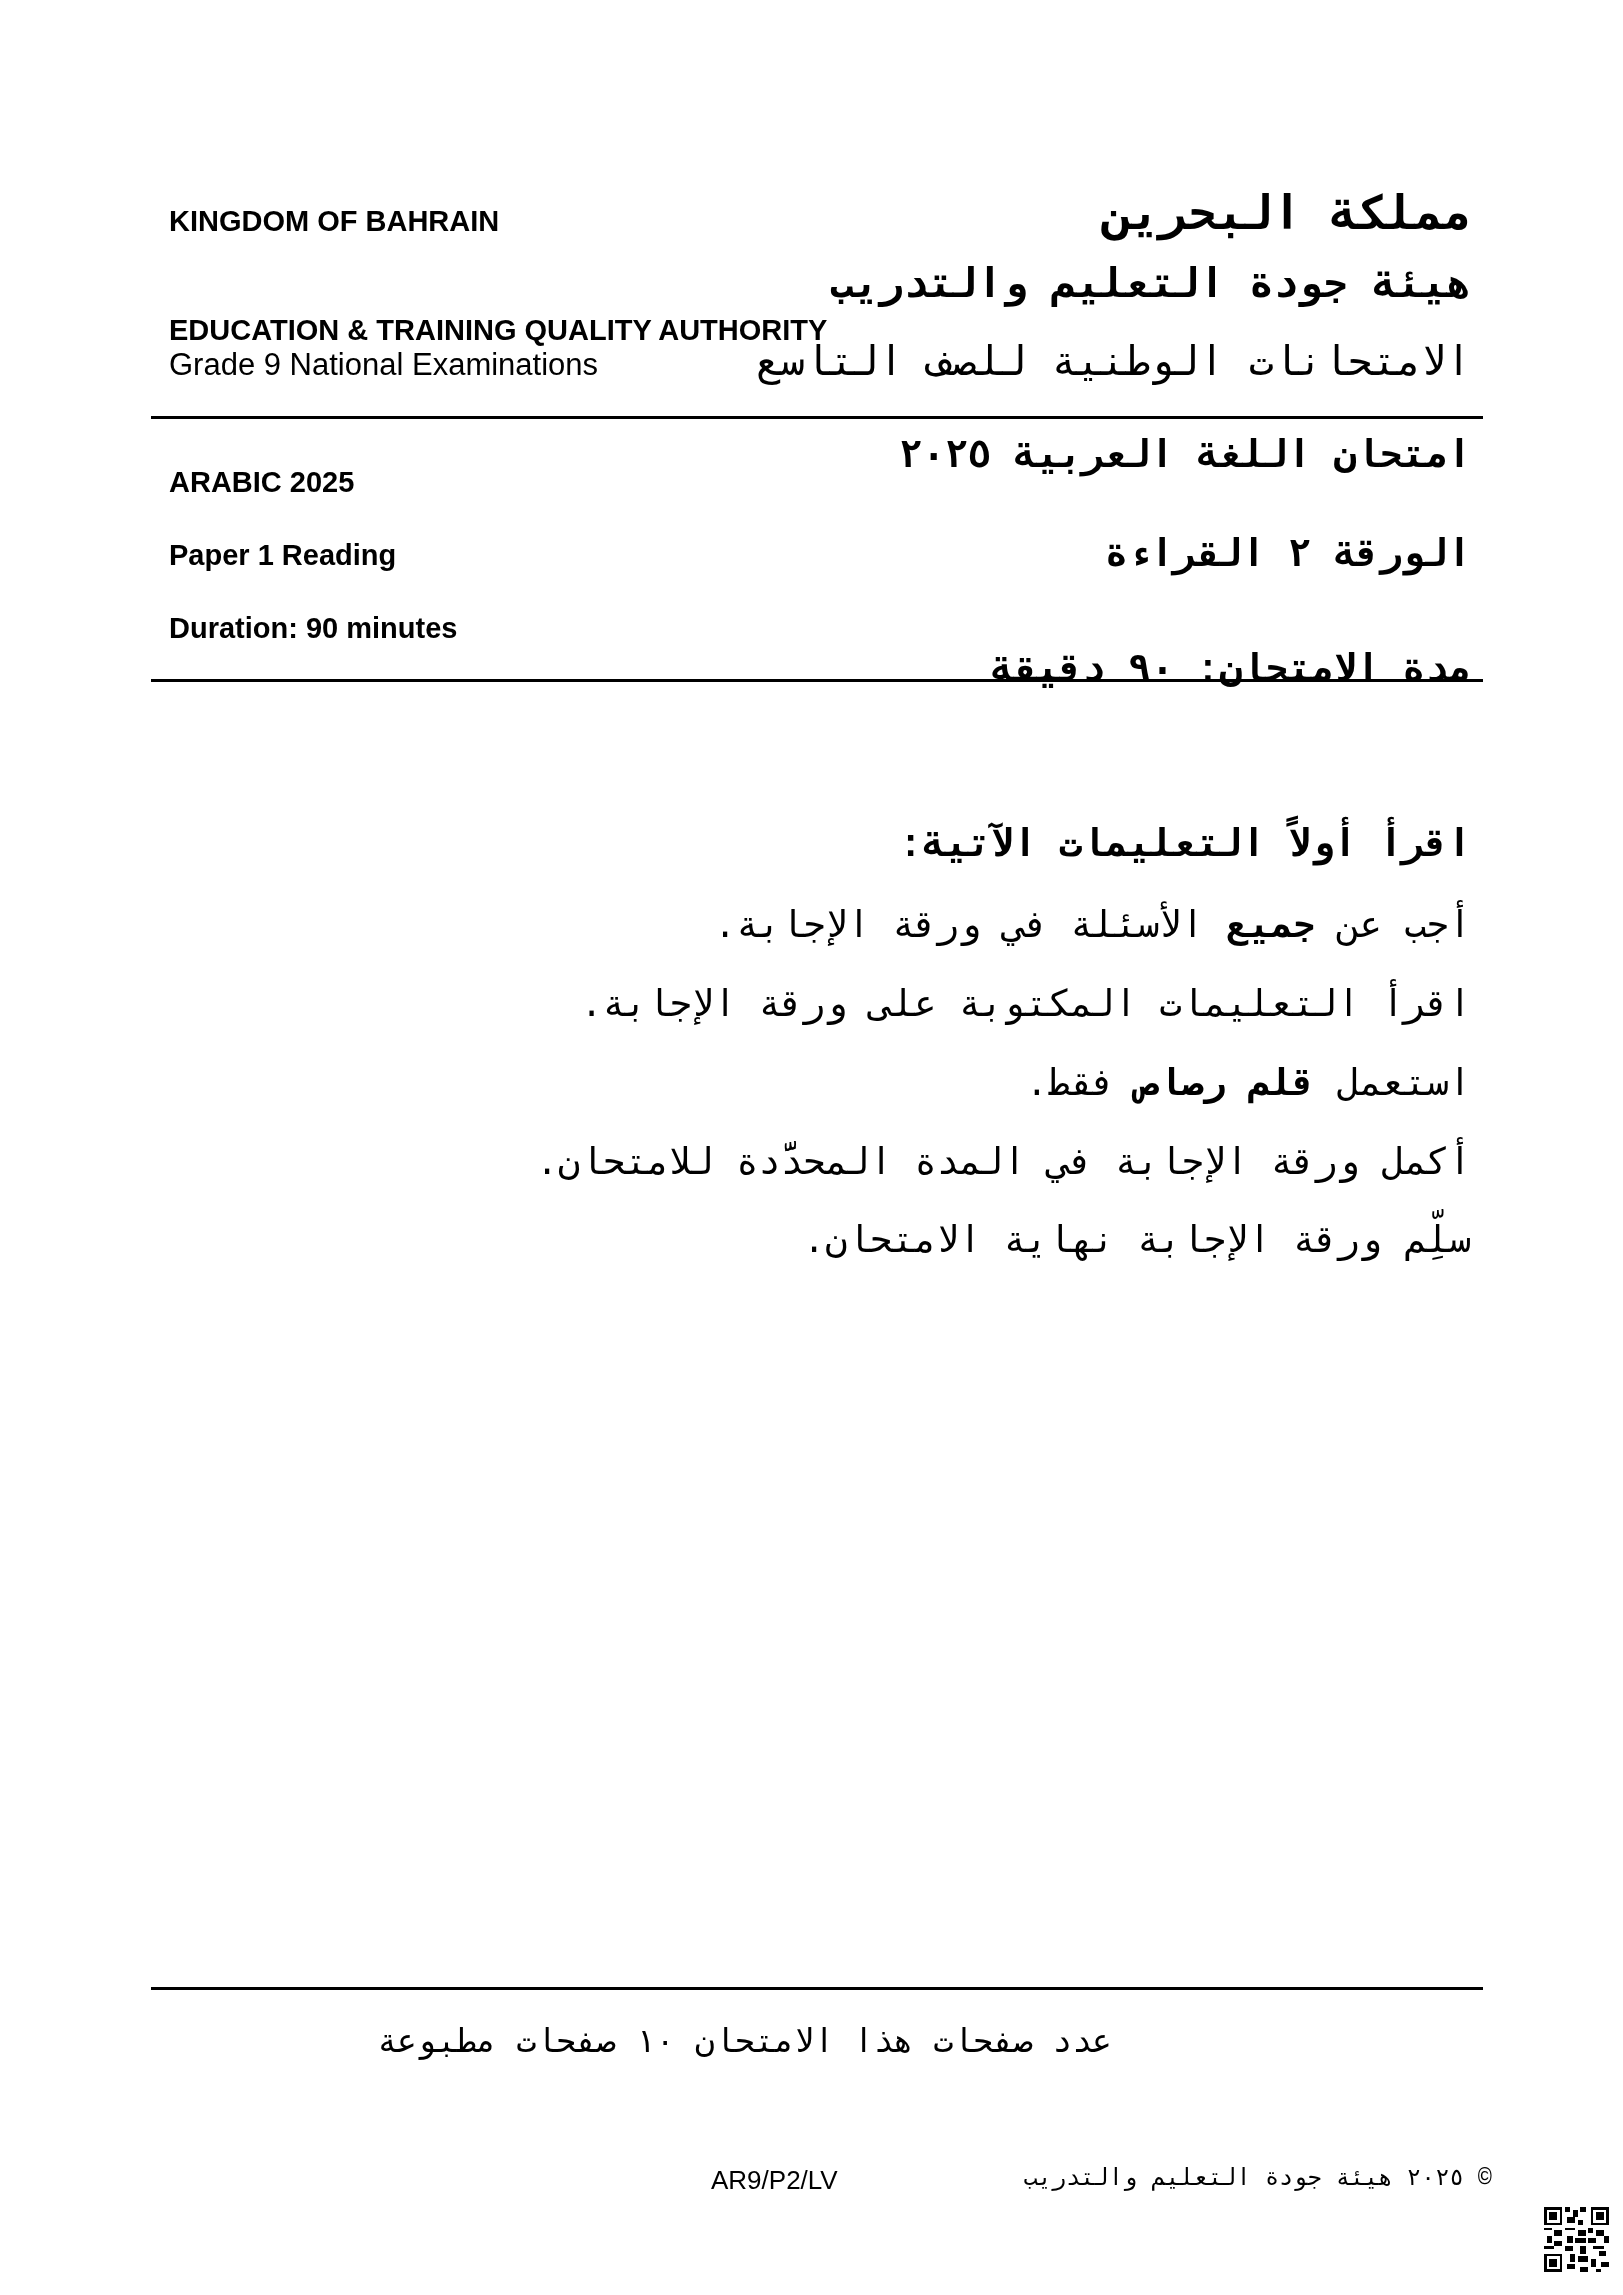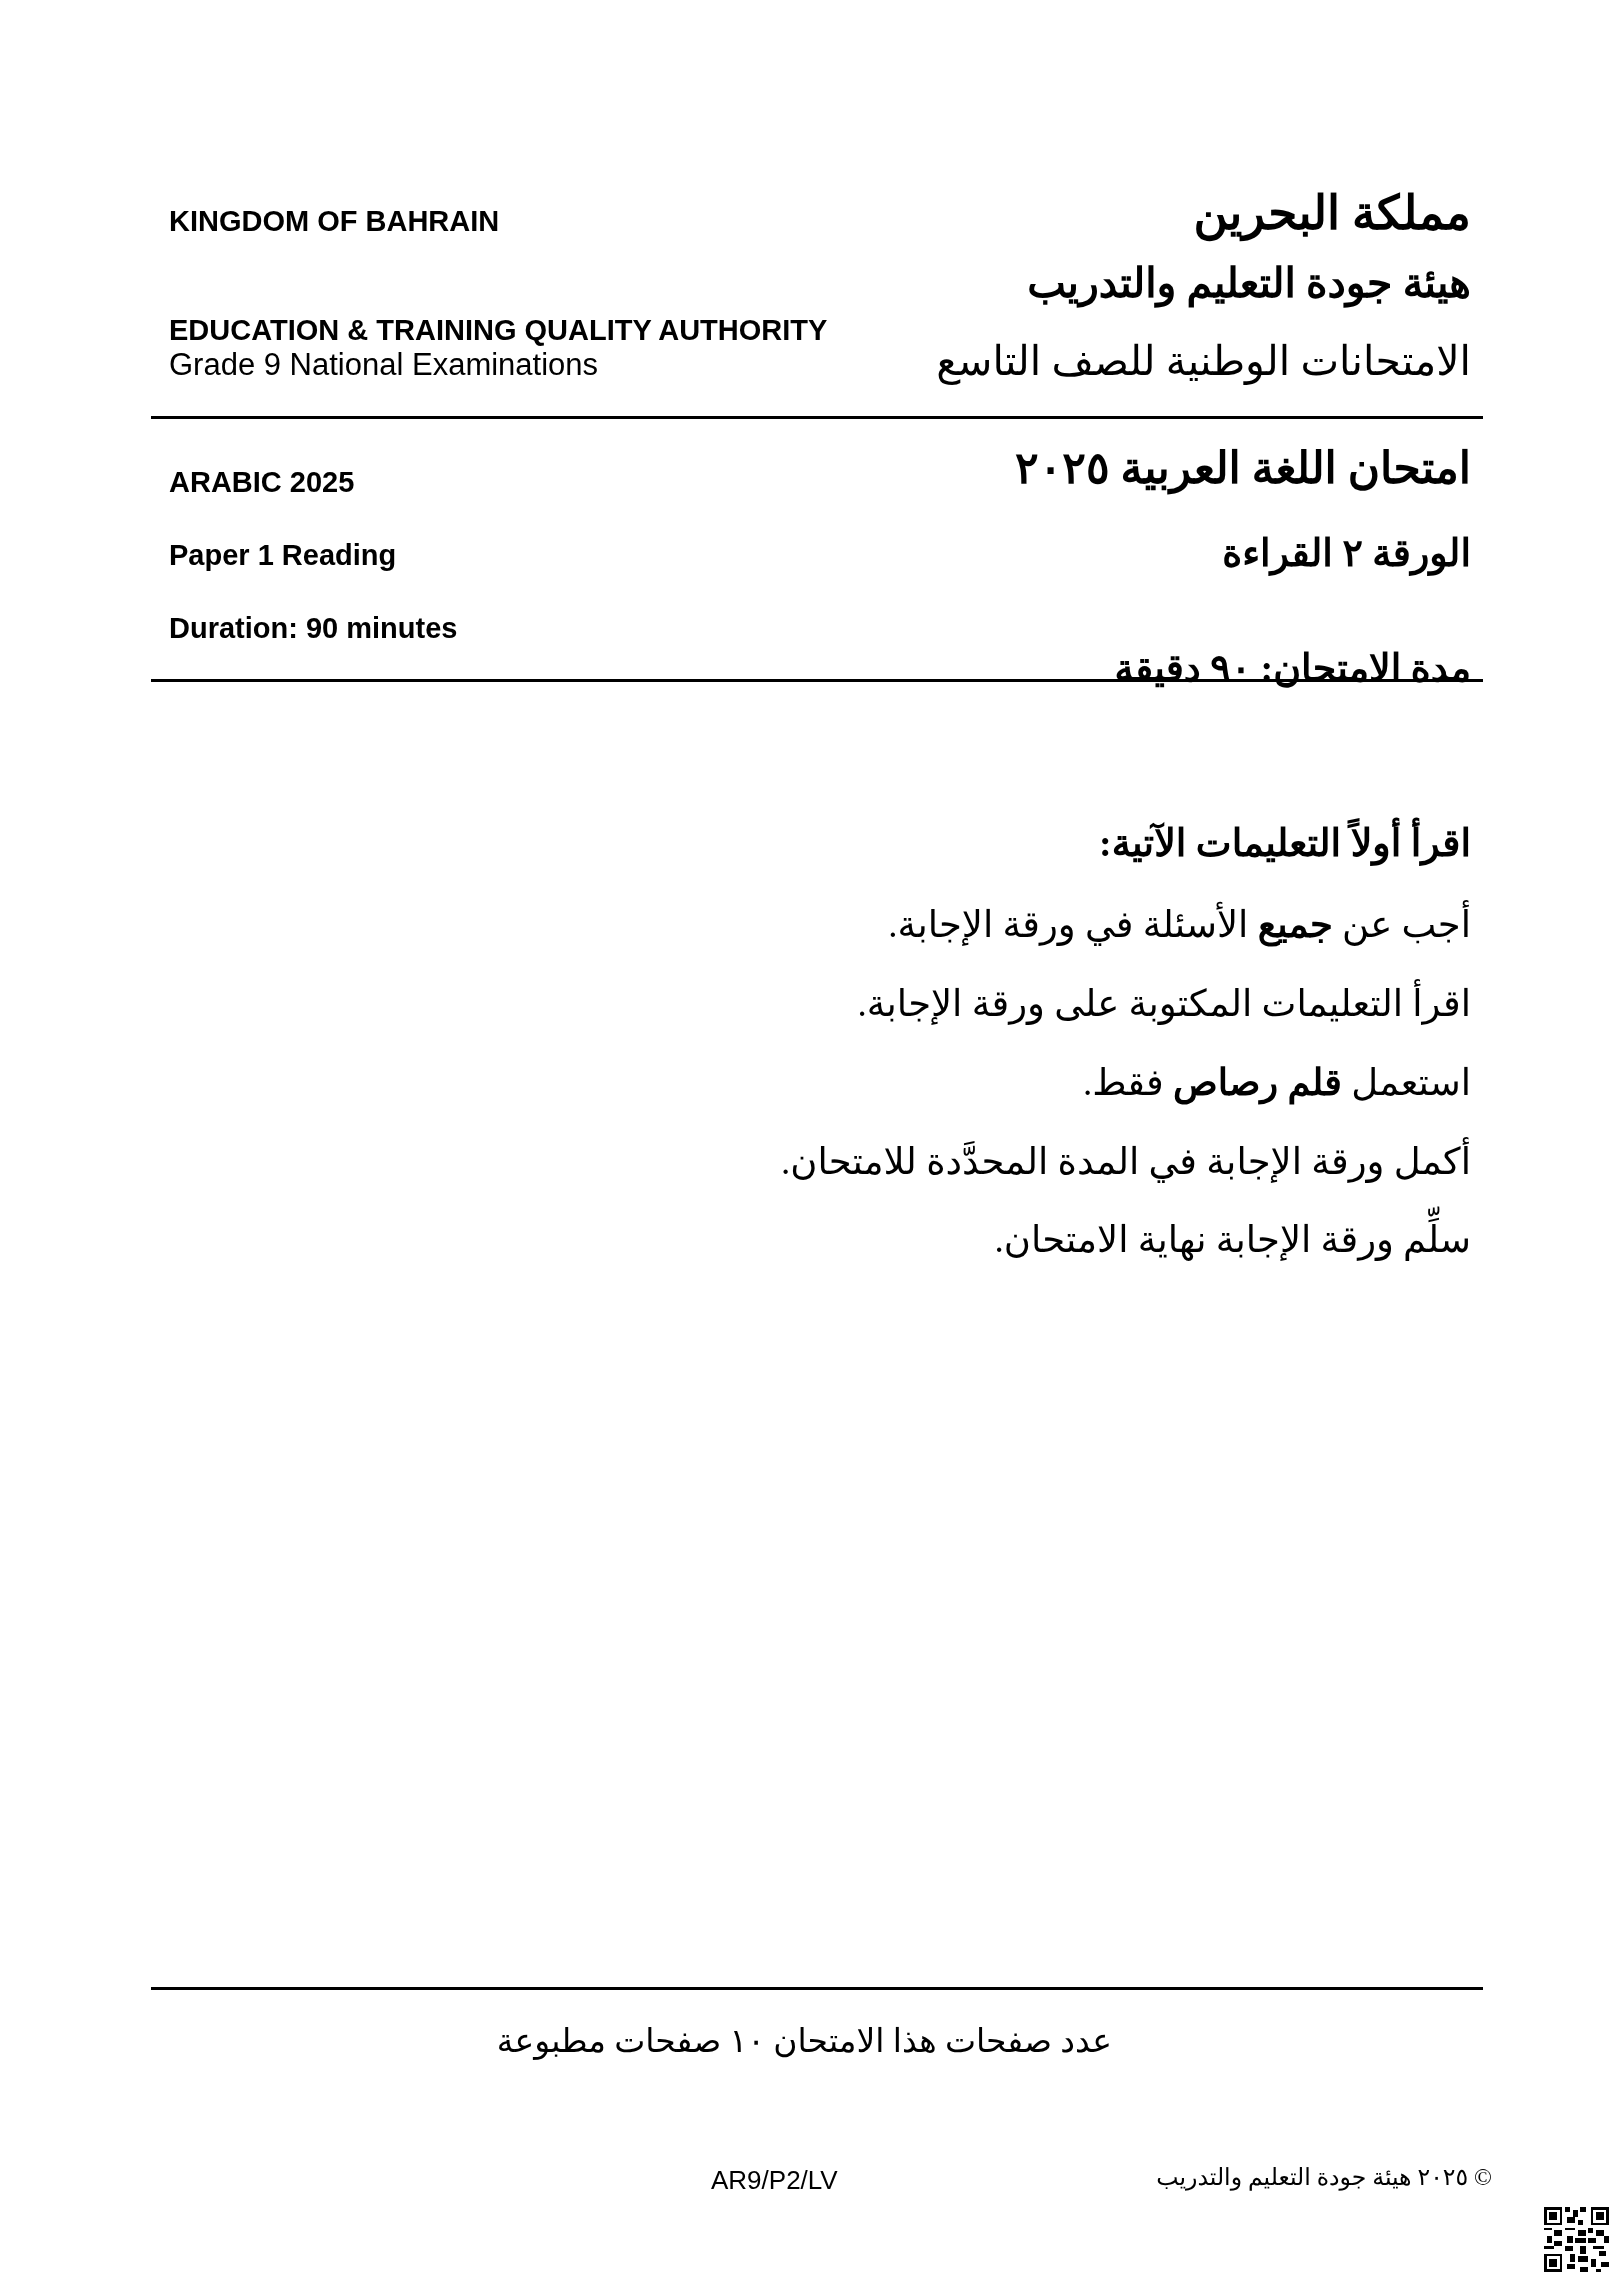--- a/index.html
+++ b/index.html
@@ -3,21 +3,21 @@
   <meta charset="utf-8">
   <style>
     html, body { margin: 0; padding: 0; background: #ffffff; }
     body {
       width: 1623px; height: 2295px; position: relative; overflow: hidden;
       color: #000000;
       font-family: "Liberation Sans", "DejaVu Sans", sans-serif;
     }
     .abs { position: absolute; }
     .en { font-family: "Liberation Sans", sans-serif; white-space: nowrap; }
-    .ar { font-family: Liberation Serif, serif; direction: rtl; white-space: nowrap; text-align: right; }
+    .ar { font-family: Liberation Mono, monospace; direction: rtl; white-space: nowrap; text-align: right; }
     .bold { font-weight: bold; }
 
     .en-head { left: 169px; font-size: 29px; }
     .ar-head { right: 152px; }
 
     .rule { position: absolute; left: 151px; width: 1332px; height: 2.6px; background: #000; }
 
     .instr { right: 152px; font-size: 37px; text-align: center; }
     .instr b { font-weight: bold; }
 
@@ -33,21 +33,21 @@
 <div class="abs ar ar-head bold" style="top:185px; font-size:47px;">مملكة البحرين</div>
 <div class="abs ar ar-head bold" style="top:259px; font-size:41px;">هيئة جودة التعليم والتدريب</div>
 <div class="abs ar ar-head" style="top:337px; font-size:41px;">الامتحانات الوطنية للصف التاسع</div>
 
 <div class="rule" style="top:416px;"></div>
 
 <div class="abs en en-head bold" style="top:466px;">ARABIC 2025</div>
 <div class="abs en en-head bold" style="top:539px;">Paper 1 Reading</div>
 <div class="abs en en-head bold" style="top:612px;">Duration: 90 minutes</div>
 
-<div class="abs ar ar-head bold" style="top:442px; font-size:44px;">امتحان اللغة العربية ٢٠٢٥</div>
+<div class="abs ar ar-head bold" style="top:432px; font-size:38px;">امتحان اللغة العربية ٢٠٢٥</div>
 <div class="abs ar ar-head bold" style="top:531px; font-size:38px;">الورقة ٢ القراءة</div>
 <div class="abs ar ar-head bold" style="top:603px; font-size:38px;margin-top:43px;">مدة الامتحان: ٩٠ دقيقة</div>
 
 <div class="rule" style="top:679px;"></div>
 
 <div class="abs ar instr bold" style="top:821px; font-size:38px;">اقرأ أولاً التعليمات الآتية:</div>
 
 <div class="abs ar instr" style="top:903px;">
   <span>أجب عن </span><b>جميع</b><span> الأسئلة في ورقة الإجابة.</span>
 </div>

